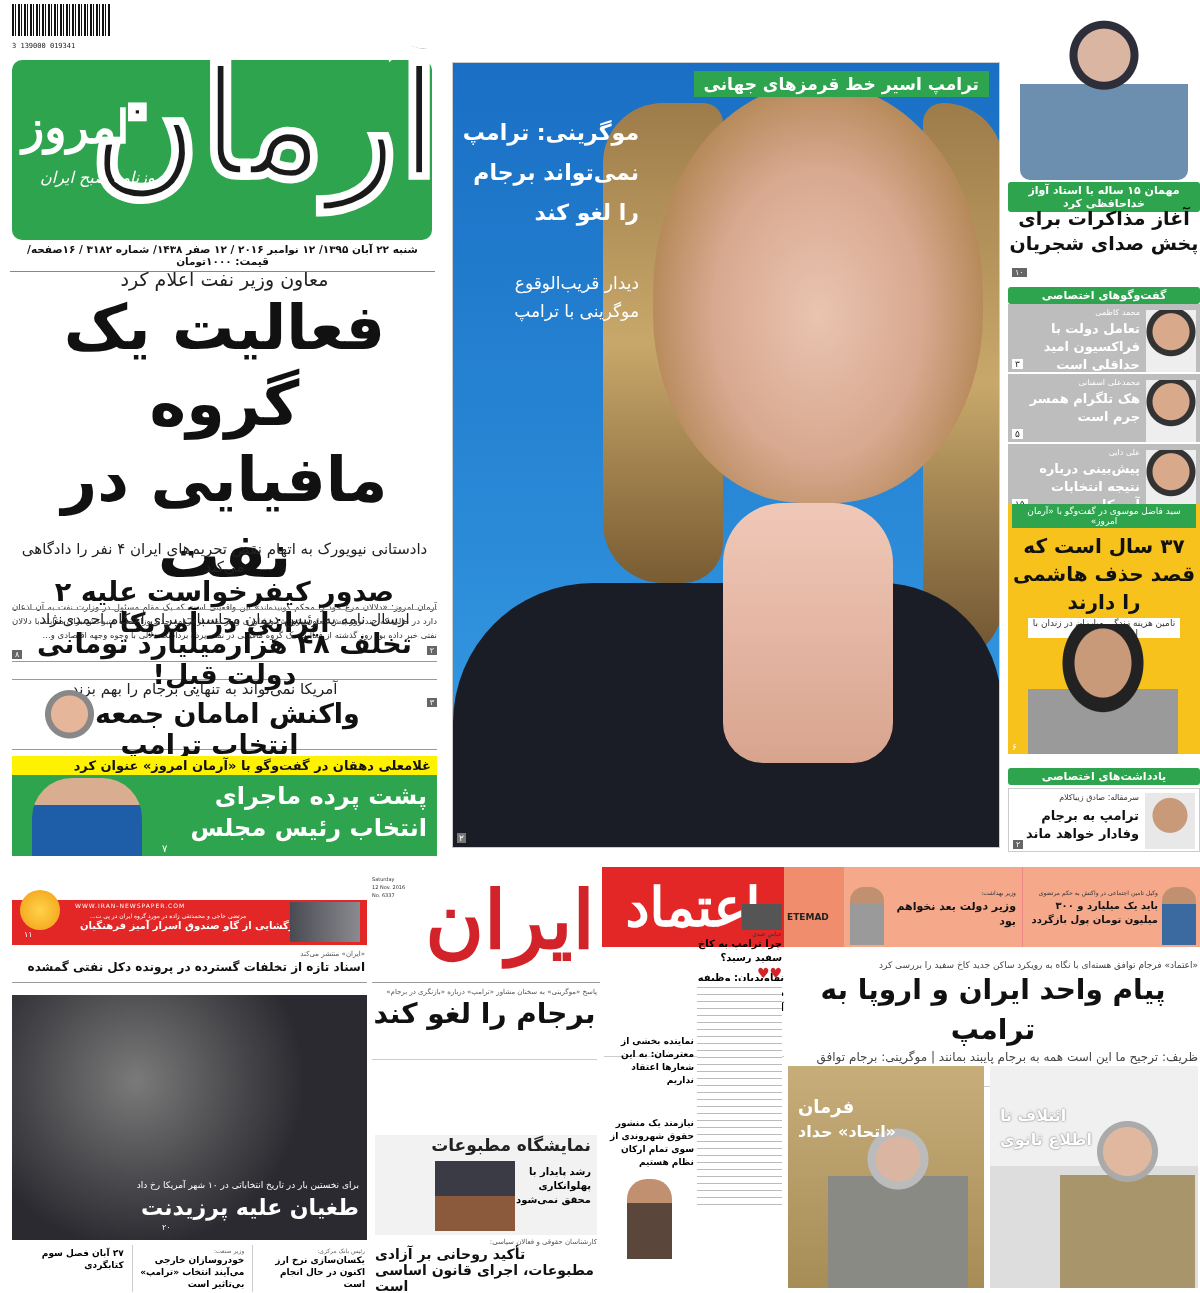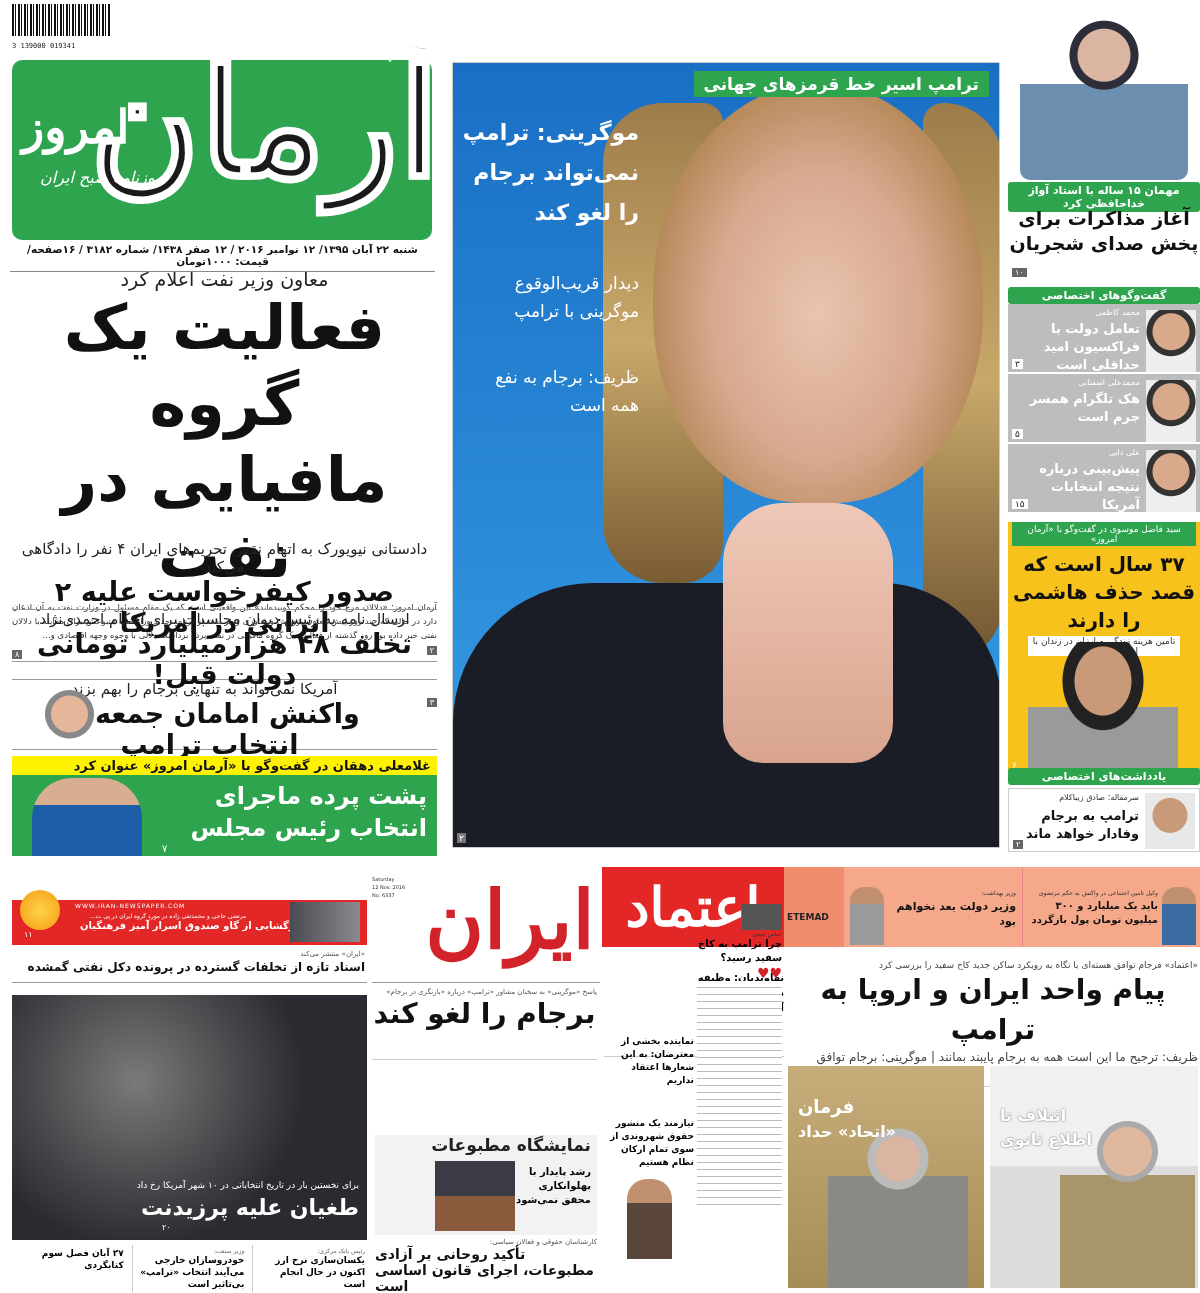--- a/index.html
+++ b/index.html
@@ -113,21 +113,20 @@
 
   <div class="hero">
     <div class="hero-hair-l"></div>
     <div class="hero-hair-r"></div>
     <div class="hero-face"></div>
     <div class="hero-jacket"></div>
     <div class="hero-hands"></div>
     <div class="hero-badge">ترامپ اسیر خط قرمزهای جهانی</div>
     <div class="hero-title">موگرینی: ترامپ نمی‌تواند برجام را لغو کند</div>
     <div class="hero-sub1">دیدار قریب‌الوقوع موگرینی با ترامپ</div>
-    <div class="hero-sub2">ظریف: برجام به نفع همه است</div>
     <span class="abs" style="left:4px;bottom:4px;font-size:9px;color:#fff;background:#777;padding:0 2px;">۲</span>
   </div>
 
   <div class="side" style="top:0;height:280px;">
     <div class="abs" style="left:12px;top:20px;width:168px;height:160px;background:radial-gradient(circle at 50% 22%,#d9b5a2 0 26px,#2e2e3a 27px 34px,transparent 35px),linear-gradient(180deg,transparent 40%,#6c8fb0 40%);border-radius:10px;"></div>
     <div class="green-bar abs" style="left:0;top:182px;width:192px;">مهمان ۱۵ ساله با استاد آواز خداحافظی کرد</div>
     <div class="side-head abs" style="left:0;top:206px;width:192px;">آغاز مذاکرات برای پخش صدای شجریان</div>
     <span class="pagebox abs" style="left:4px;top:268px;">۱۰</span>
   </div>
 
@@ -146,21 +145,21 @@
       <div class="gc-page">۵</div>
     </div>
     <div class="gray-card">
       <div class="gc-photo"></div>
       <div class="gc-name">علی دایی</div>
       <div class="gc-title">پیش‌بینی درباره نتیجه انتخابات آمریکا</div>
       <div class="gc-page">۱۵</div>
     </div>
   </div>
 
-  <div class="side" style="top:518px;">
+  <div class="side" style="top:500px;">
     <div class="yellow-box">
       <div class="yb-bar">سید فاضل موسوی در گفت‌وگو با «آرمان امروز»</div>
       <div class="yb-title">۳۷ سال است که قصد حذف هاشمی را دارند</div>
       <div class="yb-sub">تامین هزینه زندگی مبارزان در زندان با ابتدا... هاشمی بود</div>
       <div class="yb-photo"></div>
       <span class="abs" style="left:4px;bottom:2px;font-size:9px;color:#fff;">۶</span>
     </div>
   </div>
 
   <div class="side" style="top:768px;">

